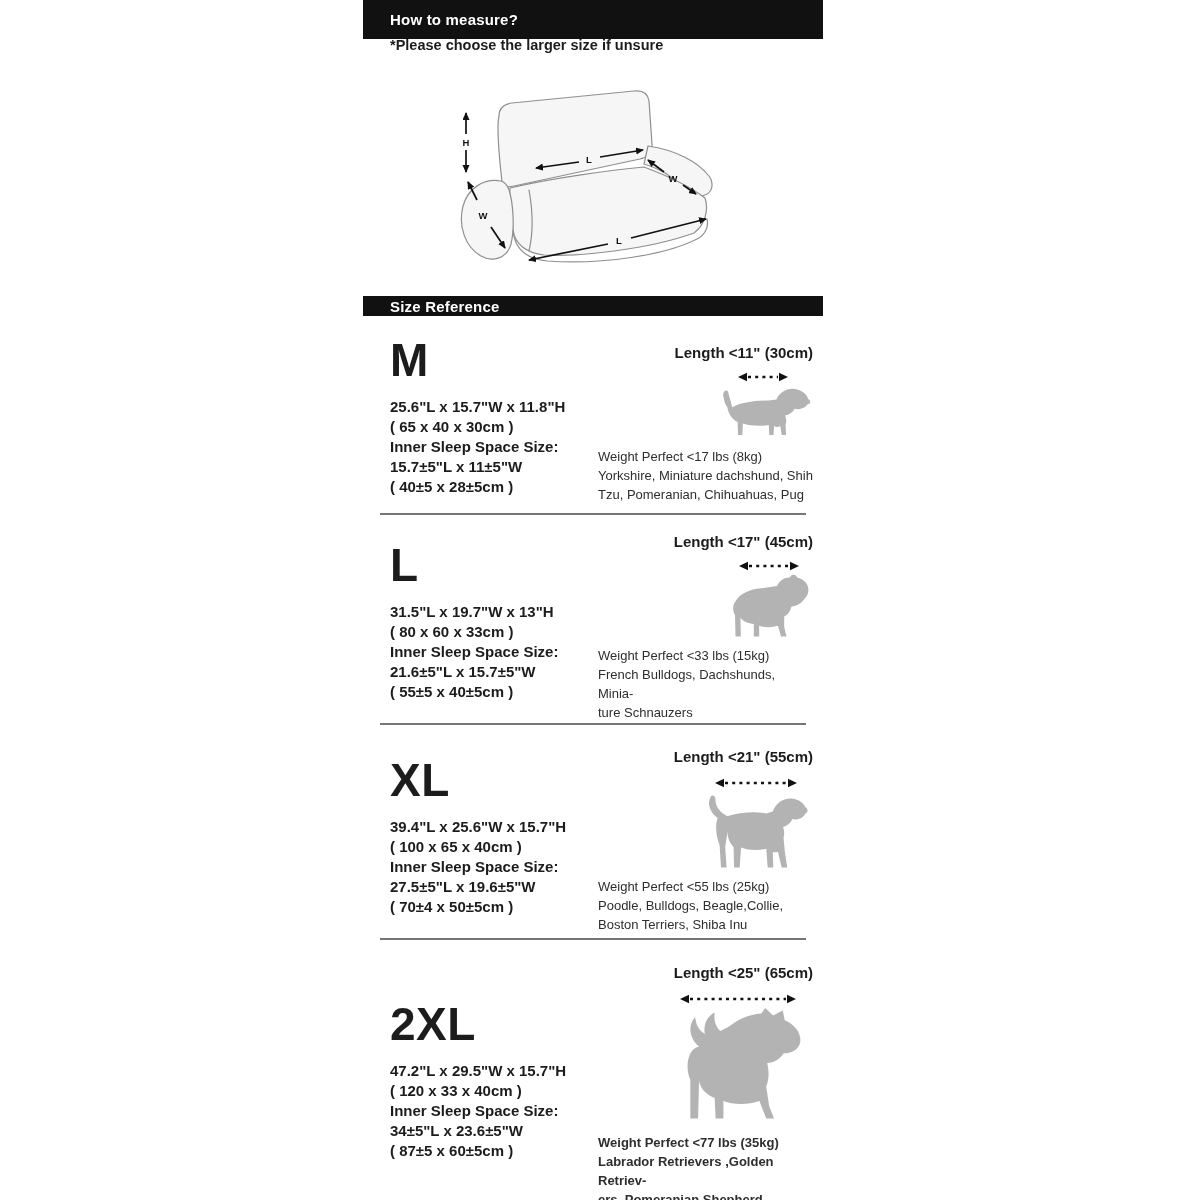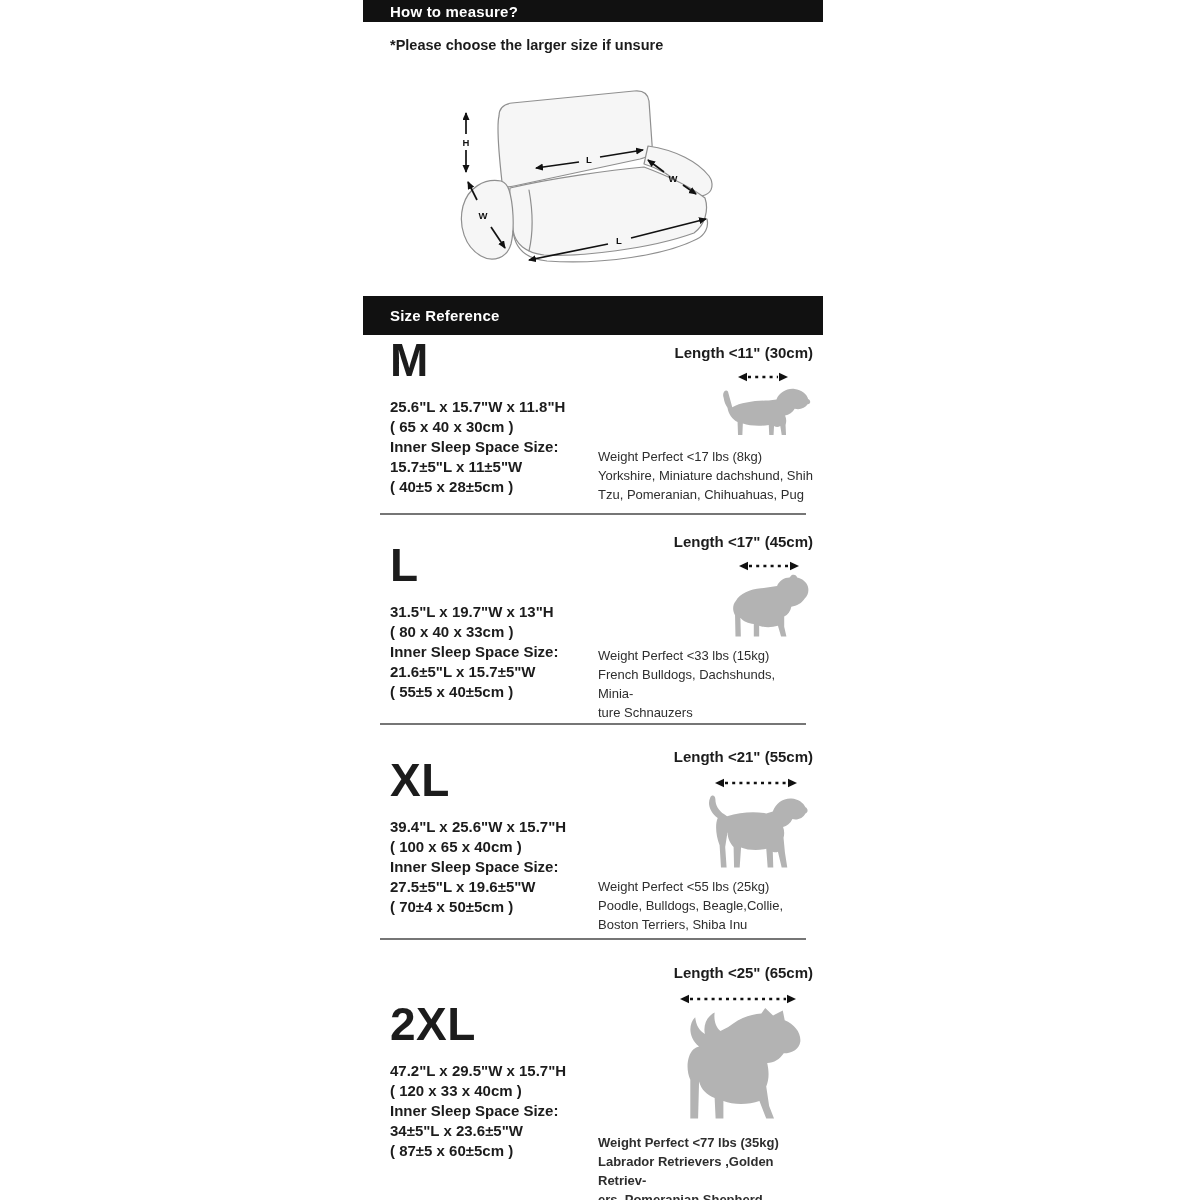--- a/index.html
+++ b/index.html
@@ -5,22 +5,22 @@
   html,body { margin:0; padding:0; background:#ffffff; }
   #canvas {
     position:relative; width:1200px; height:1200px; background:#ffffff;
     font-family:"Liberation Sans", sans-serif; color:#1c1c1c; overflow:hidden;
   }
   .bar {
     position:absolute; left:363px; width:460px; background:#111111; color:#ffffff;
     font-weight:bold; font-size:15px; display:flex; align-items:center;
     padding-left:27px; box-sizing:border-box; letter-spacing:0.2px;
   }
-  #bar-measure { top:0; height:22px; }
-  #bar-sizeref { top:296px; height:39px; }
+  #bar-measure { top:0; height:39px; }
+  #bar-sizeref { top:296px; height:20px; }
   .note { position:absolute; left:390px; top:37px; font-size:14.5px; font-weight:bold; }
   #sofa-diagram { position:absolute; left:452px; top:86px; }
   .divider { position:absolute; left:380px; width:426px; height:2px; background:#767676; }
   #divider-1 { top:513px; } #divider-2 { top:723px; } #divider-3 { top:938px; }
 
   .lc { position:absolute; left:390px; width:212px; }
   #lc-m { top:336px; } #lc-l { top:541px; } #lc-xl { top:756px; } #lc-2xl { top:1000px; }
   .size-letter { font-size:46px; font-weight:bold; line-height:48px; letter-spacing:0.5px; }
   .specs { margin-top:13px; font-size:15px; font-weight:bold; line-height:20px; }
 
@@ -130,21 +130,21 @@
       <div class="breeds">Yorkshire, Miniature dachshund, Shih
 Tzu, Pomeranian, Chihuahuas, Pug</div>
     </div>
   </div>
   <div class="divider" id="divider-1"></div>
 
   <div class="lc" id="lc-l">
     <div class="size-letter">L</div>
     <div class="specs">
       <div>31.5"L x 19.7"W x 13"H</div>
-      <div>( 80 x 40 x 33cm )</div>
+      <div>( 80 x 60 x 33cm )</div>
       <div>Inner Sleep Space Size:</div>
       <div>21.6±5"L x 15.7±5"W</div>
       <div>( 55±5 x 40±5cm )</div>
     </div>
   </div>
   <div class="rc" id="rc-l">
     <div class="len-title">Length &lt;17" (45cm)</div>
     <div class="dogwrap">
       <svg class="dash-arrow" width="62" height="12" viewBox="0 0 62 12">
         <path d="M1,6 L10,1.8 L10,10.2 Z" fill="#111"></path>

